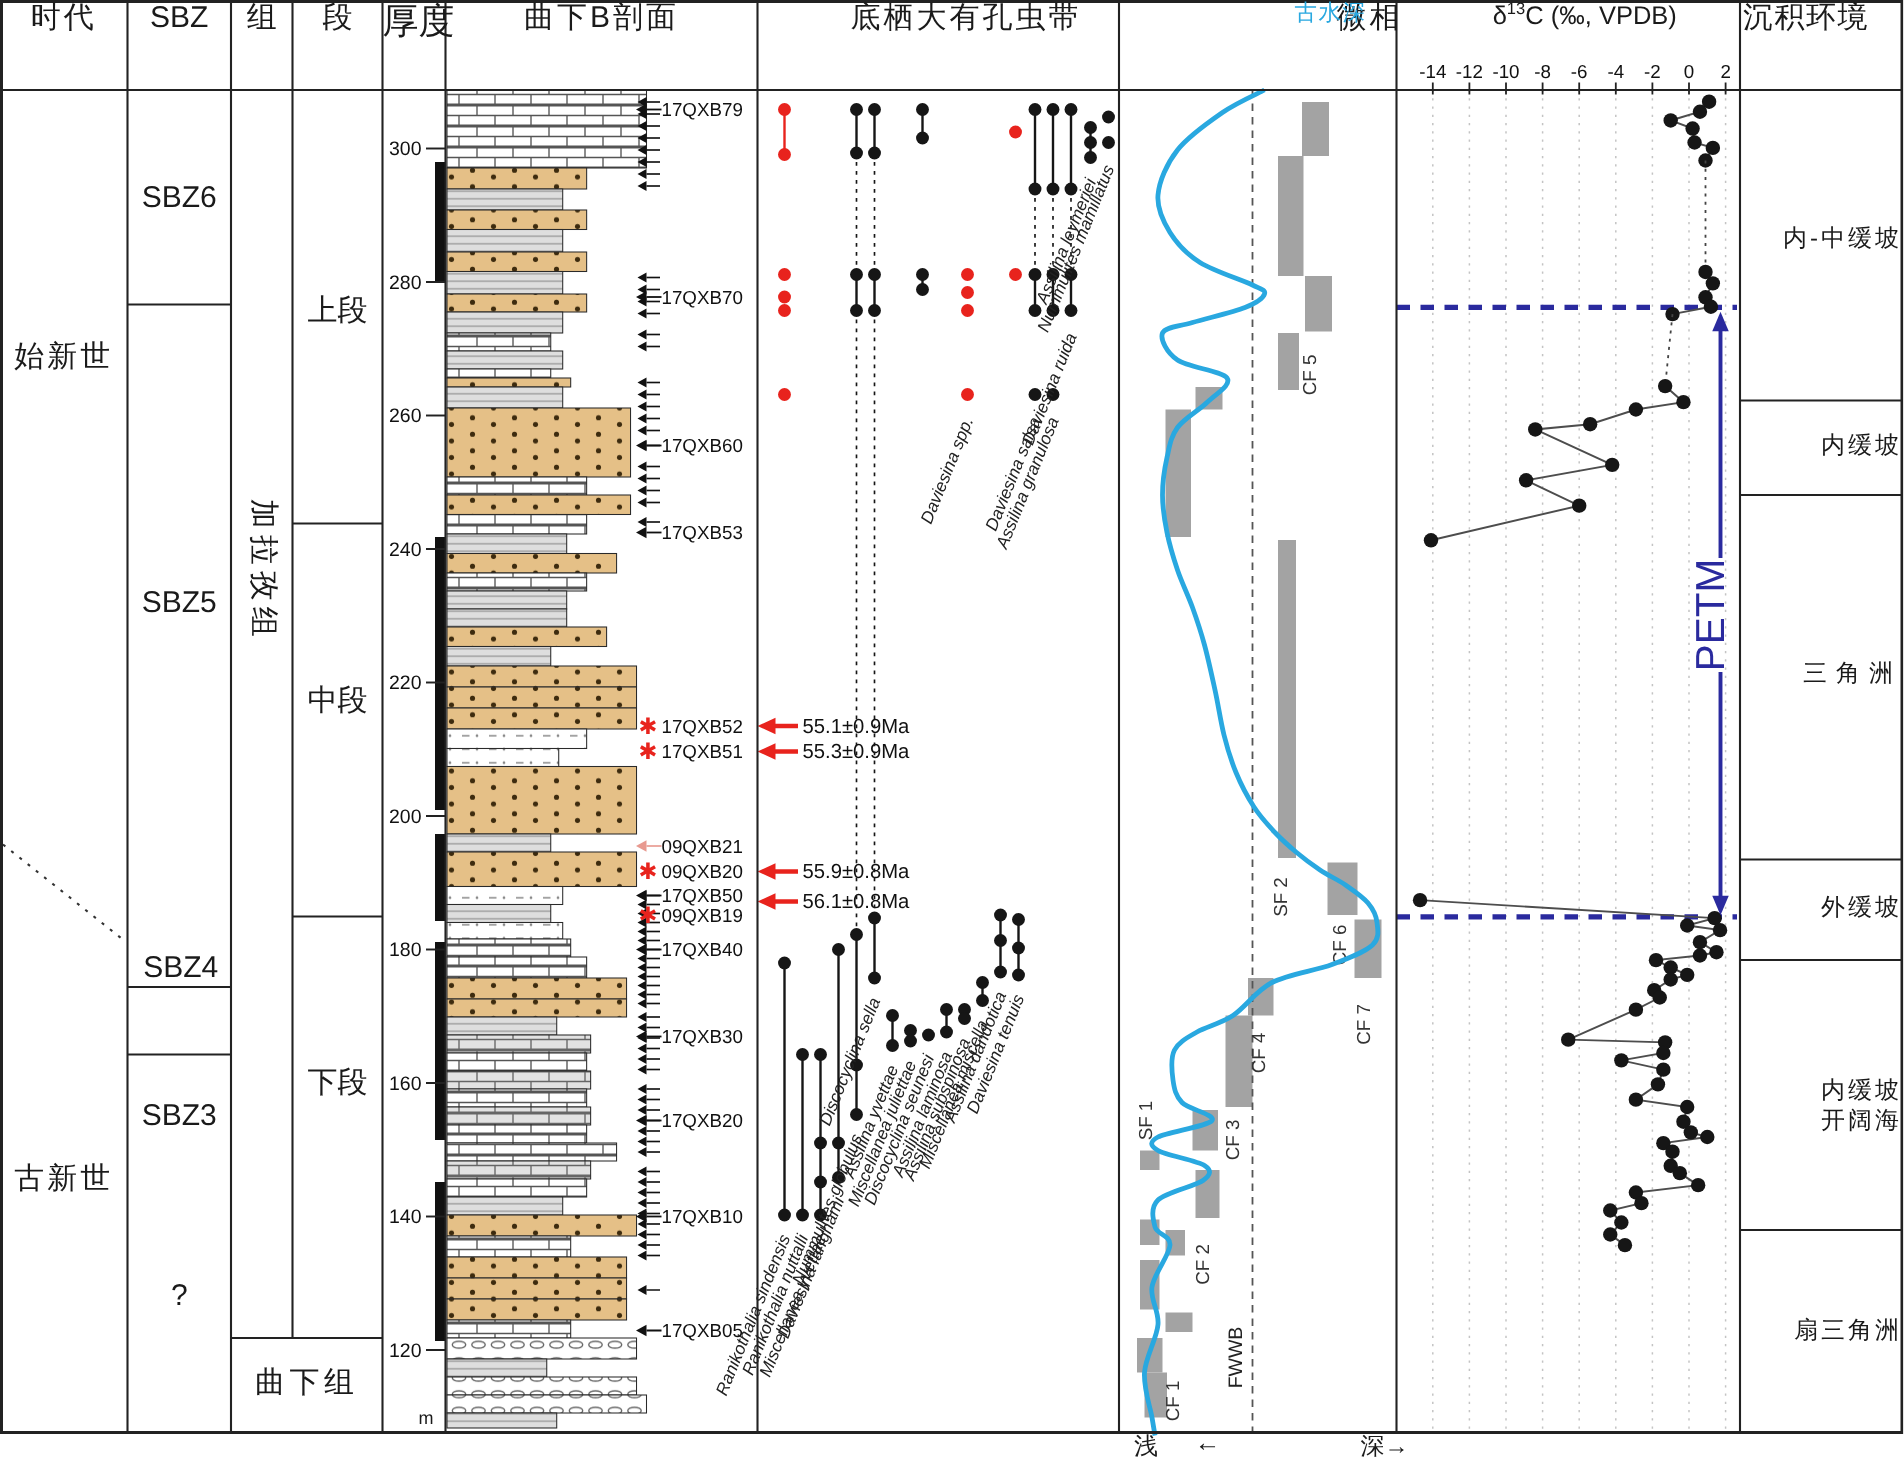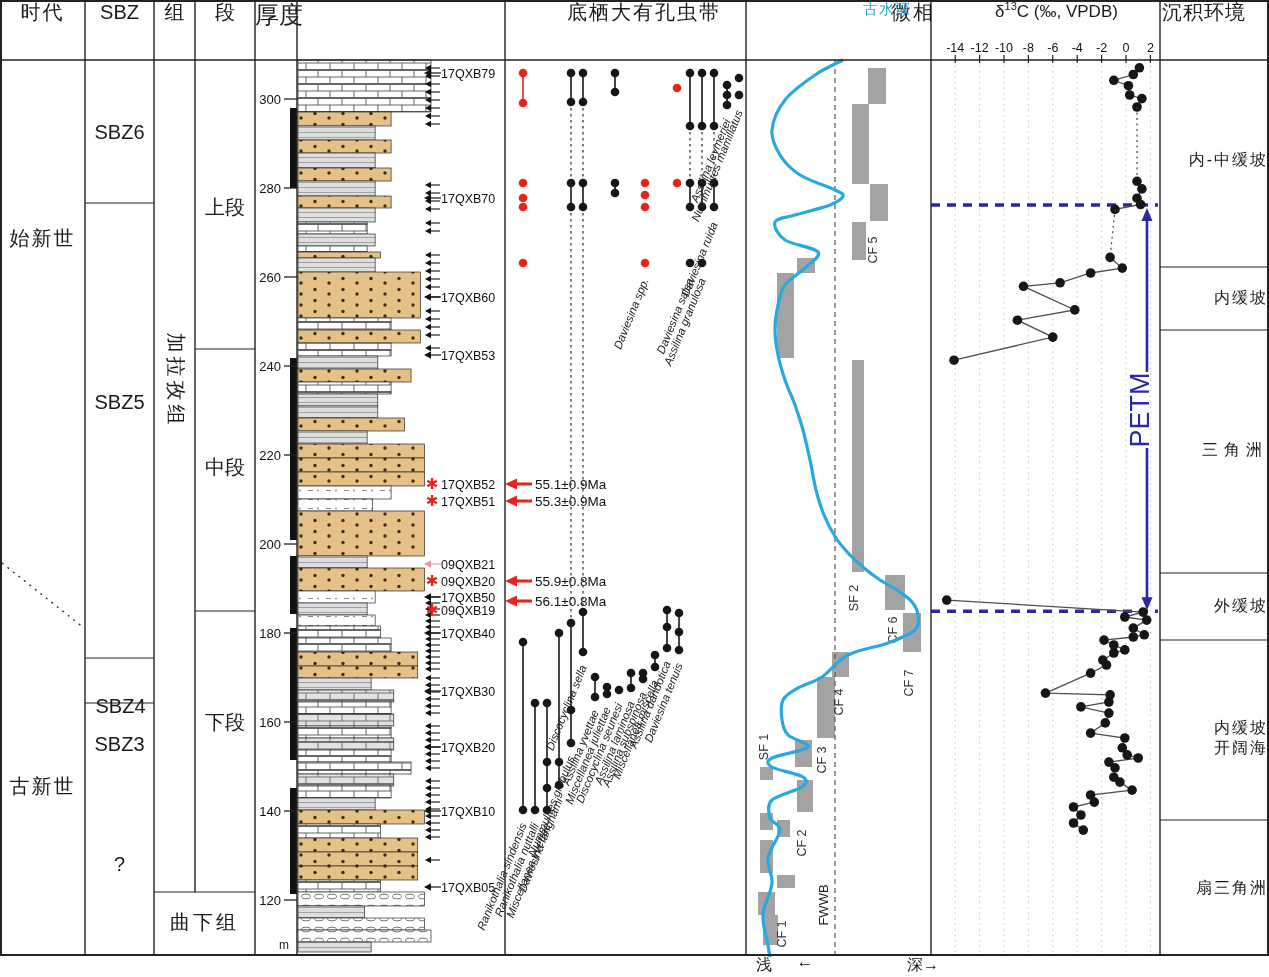--- a/index.html
+++ b/index.html
@@ -717,32 +717,33 @@
         <path d="M2,563L84,628" stroke="#333" stroke-width="1.4" stroke-dasharray="2,5"></path>
         <rect x="1" y="1" width="1267" height="954" fill="none" stroke="#222" stroke-width="2"></rect>
       </g>
     </svg>
 
   <div class="lbl hd" style="left:0;top:18;width:85px">时代</div>
   <div class="lbl hd" style="left:85px;top:18;width:69px;letter-spacing:0">SBZ</div>
   <div class="lbl hd" style="left:154px;top:18;width:41px;letter-spacing:0">组</div>
   <div class="lbl hd" style="left:195px;top:18;width:60px;letter-spacing:0">段</div>
   <div class="lbl" style="left:255px;top:21;width:42px;font-size:24px">厚度</div>
+  <div class="lbl hd" style="left:297px;top:18;width:208px">曲下B剖面</div>
   <div class="lbl hd" style="left:505px;top:18;width:278px">底栖大有孔虫带</div>
   <div class="lbl hd" style="left:750px;top:14;width:185px;text-align:right">微相</div>
   <div class="lbl" style="left:846px;top:37;width:82px;text-align:center;font-size:15px;color:#29a8e0;letter-spacing:1px">古水深</div>
   <div class="lbl" style="left:931px;top:16;width:251px;font-size:17px"><span>δ</span><sup>13</sup><span>C (‰, VPDB)</span></div>
   <div class="lbl hd" style="left:1160px;top:18;width:88px;letter-spacing:1px">沉积环境</div>
 
   <div class="lbl zone" style="left:0;top:226px;width:85px;letter-spacing:2px">始新世</div>
   <div class="lbl zone" style="left:0;top:774px;width:85px;letter-spacing:2px">古新世</div>
 
   <div class="lbl zone" style="left:85px;top:120px;width:69px">SBZ6</div>
   <div class="lbl zone" style="left:85px;top:390px;width:69px">SBZ5</div>
-  <div class="lbl zone" style="left:85px;top:694px;width:71px">SBZ4</div>
+  <div class="lbl zone" style="left:85px;top:633px;width:71px">SBZ4</div>
   <div class="lbl zone" style="left:85px;top:732px;width:69px">SBZ3</div>
   <div class="lbl zone" style="left:85px;top:852px;width:69px">?</div>
 
   <div class="lbl zone" style="left:120px;top:368px;width:110px;letter-spacing:4px;transform:rotate(90deg)">加拉孜组</div>
   <div class="lbl zone" style="left:154px;top:910px;width:101px;letter-spacing:3px">曲下组</div>
 
   <div class="lbl zone" style="left:195px;top:195px;width:60px">上段</div>
   <div class="lbl zone" style="left:195px;top:455px;width:60px">中段</div>
   <div class="lbl zone" style="left:195px;top:710px;width:60px">下段</div>
 

